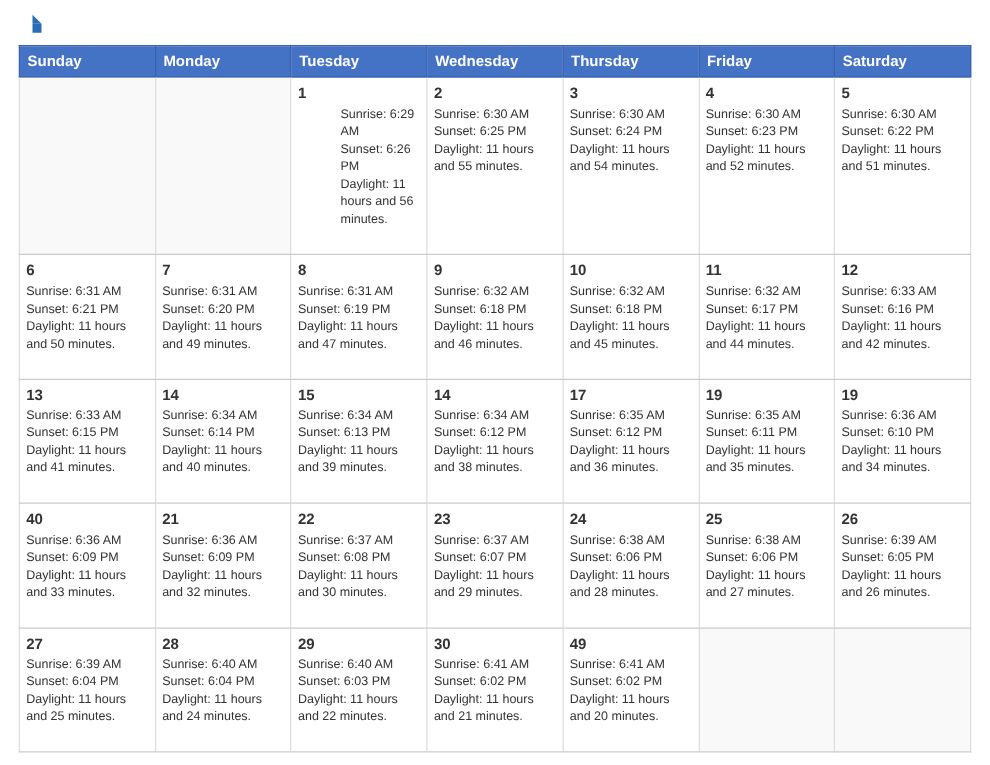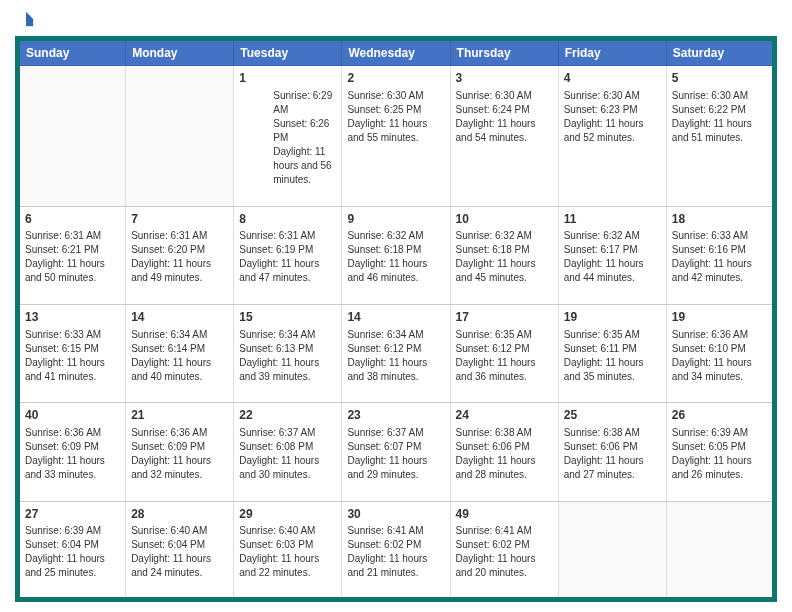--- a/index.html
+++ b/index.html
@@ -50,21 +50,21 @@
       font-weight: normal;
       color: #333;
       line-height: 1.1;
     }
     .location {
       font-size: 14px;
       color: #555;
     }
     .calendar {
       flex: 1;
-      border: 5px solid #0f766e;
+      border: 1px solid #0f766e;
       border-collapse: collapse;
       width: 100%;
       table-layout: fixed;
     }
     .calendar th {
       background-color: #4472c4;
       color: #fff;
       text-align: left;
       padding: 5px 6px;
       font-size: 12px;
@@ -198,21 +198,21 @@
 Sunset: 6:18 PM
 Daylight: 11 hours and 45 minutes.</div>
           </td>
           <td>
             <span class="day-number">11</span>
             <div class="day-info" style="white-space: pre-line;">Sunrise: 6:32 AM
 Sunset: 6:17 PM
 Daylight: 11 hours and 44 minutes.</div>
           </td>
           <td>
-            <span class="day-number">18</span>
+            <span class="day-number">12</span>
             <div class="day-info" style="white-space: pre-line;">Sunrise: 6:33 AM
 Sunset: 6:16 PM
 Daylight: 11 hours and 42 minutes.</div>
           </td>
         </tr>
         <tr class="week-row">
           <td>
             <span class="day-number">13</span>
             <div class="day-info" style="white-space: pre-line;">Sunrise: 6:33 AM
 Sunset: 6:15 PM

